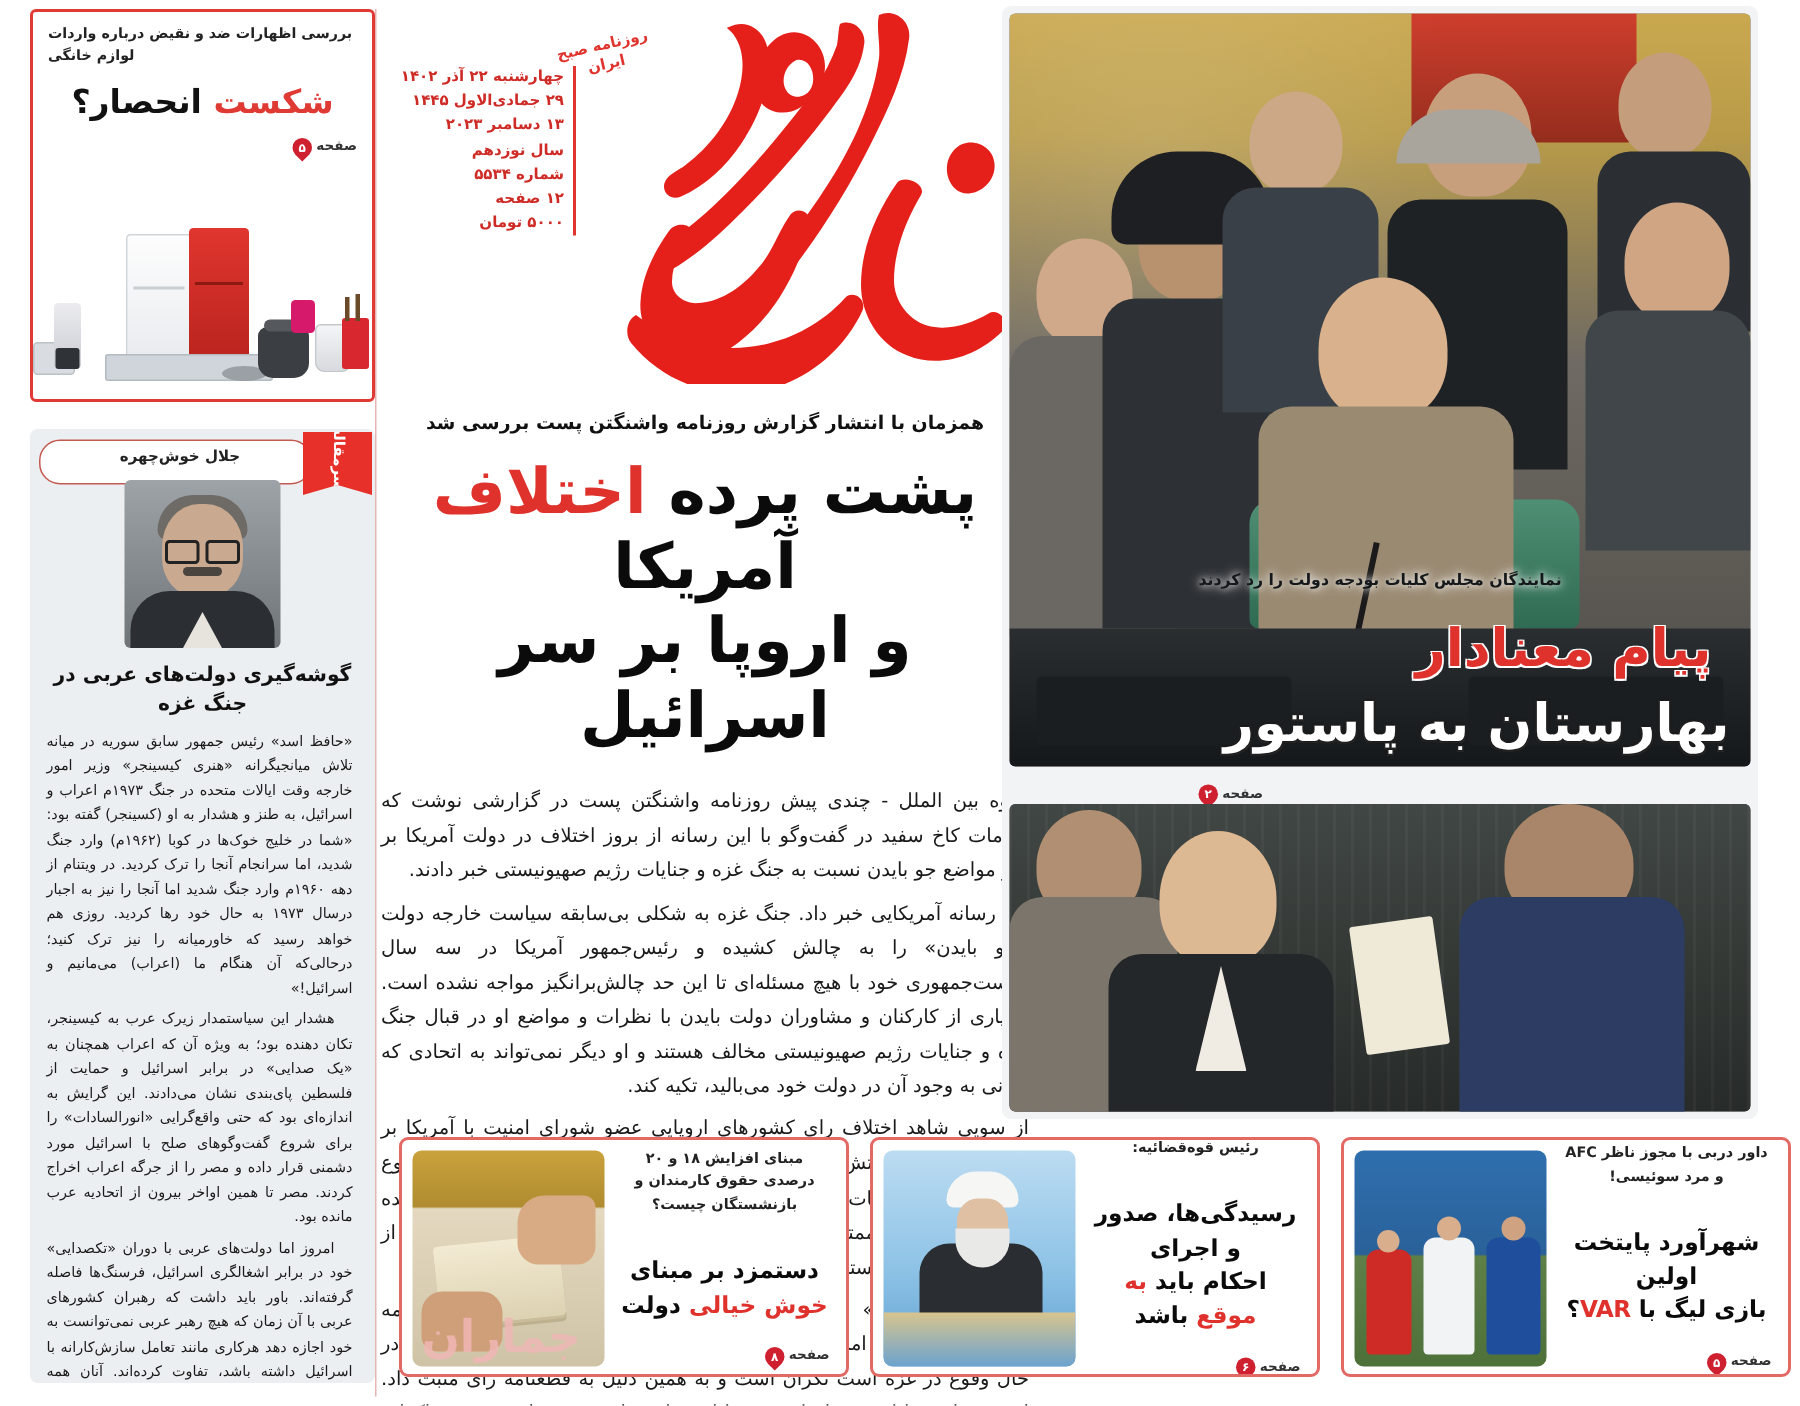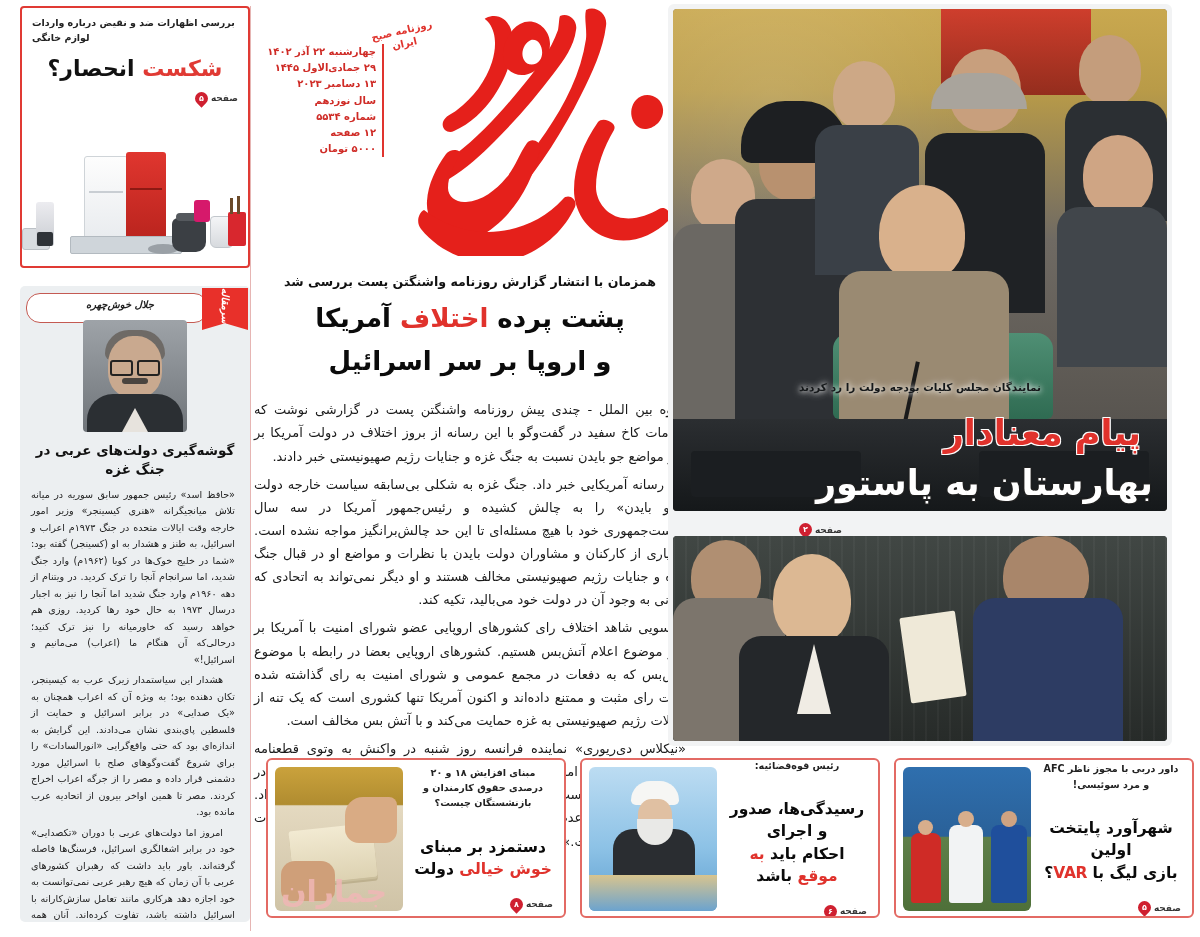--- a/index.html
+++ b/index.html
@@ -61,21 +61,21 @@
   .appliance-art .utensils:after{content:"";position:absolute;left:9px;top:-16px;width:3px;height:18px;background:#6b4a2a;}
   .appliance-art .pan{position:absolute;left:126px;bottom:8px;width:30px;height:10px;background:#9aa0a6;border-radius:50%;}
 
   
   .editorial{
     position:relative;margin-top:18px;width:230px;height:636px;
     background:#eceff1;border-radius:5px;box-sizing:border-box;
     padding:34px 11px 10px 11px;overflow:hidden;
   }
   .edi-ribbon{
-    position:absolute;top:4px;left:0;width:230px;height:36px;font-style:italic;
+    position:absolute;top:4px;left:0;width:230px;height:36px;
   }
   .edi-pill{
     position:absolute;top:3px;left:6px;width:180px;height:28px;
     border:1px solid #c45a52;border-radius:14px;background:#fff;
   }
   .edi-author{
     position:absolute;top:9px;left:30px;width:140px;text-align:center;
     font-size:10px;font-weight:700;color:#222;
   }
   .edi-tag{
@@ -124,24 +124,24 @@
     border-right:2px solid #e0342e;padding-right:6px;
     text-align:right;
   }
   .dateblock div{font-size:10px;line-height:1.62;color:#cf2b26;font-weight:700;white-space:nowrap;}
 
   .lead-kicker{
     text-align:center;font-size:12.6px;font-weight:700;color:#111;margin-top:12px;
   }
   .lead-head{
     text-align:center;margin-top:14px;font-weight:bold;line-height:1.18;
-    font-size:26px;letter-spacing:-0.8px;color:#0b0b0b;
+    font-size:42px;letter-spacing:-0.8px;color:#0b0b0b;
   }
   .lead-head .rd{color:#e0322c;}
-  .lead-head .l2{display:block;margin-top:12px;}
+  .lead-head .l2{display:block;}
   .lead-body{margin-top:22px;}
   .lead-body p{
     margin:0 0 5px 0;font-size:13px;line-height:1.78;text-align:justify;color:#1a1a1a;
   }
   .lead-cont{margin-top:4px;text-align:right;}
 
   
   .right-col{position:absolute;left:668px;top:4px;width:504px;height:742px;}
   .photo-card{
     position:relative;width:504px;height:742px;background:#f2f3f4;border-radius:6px;

